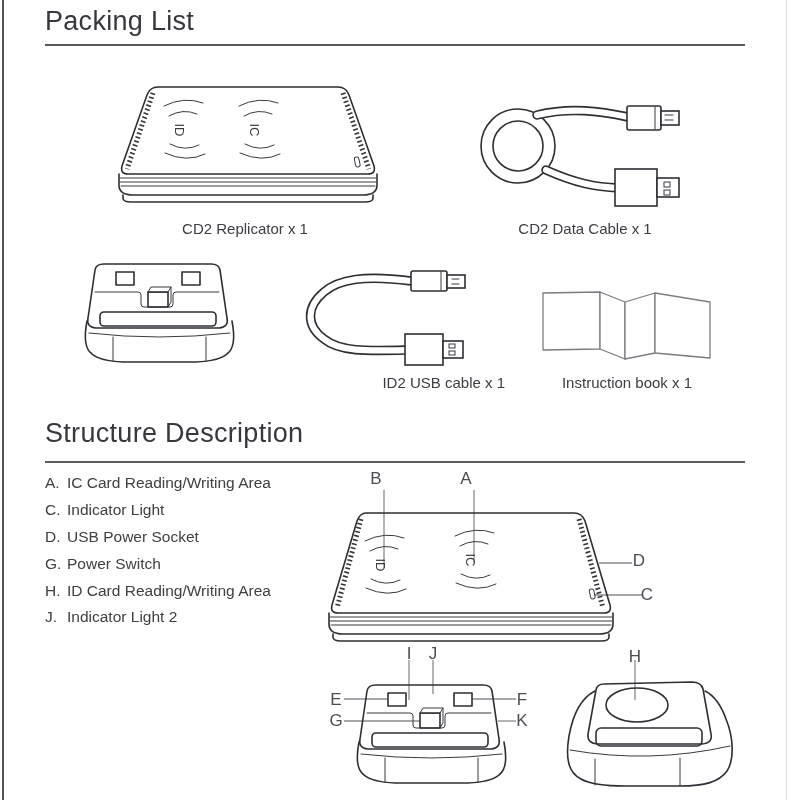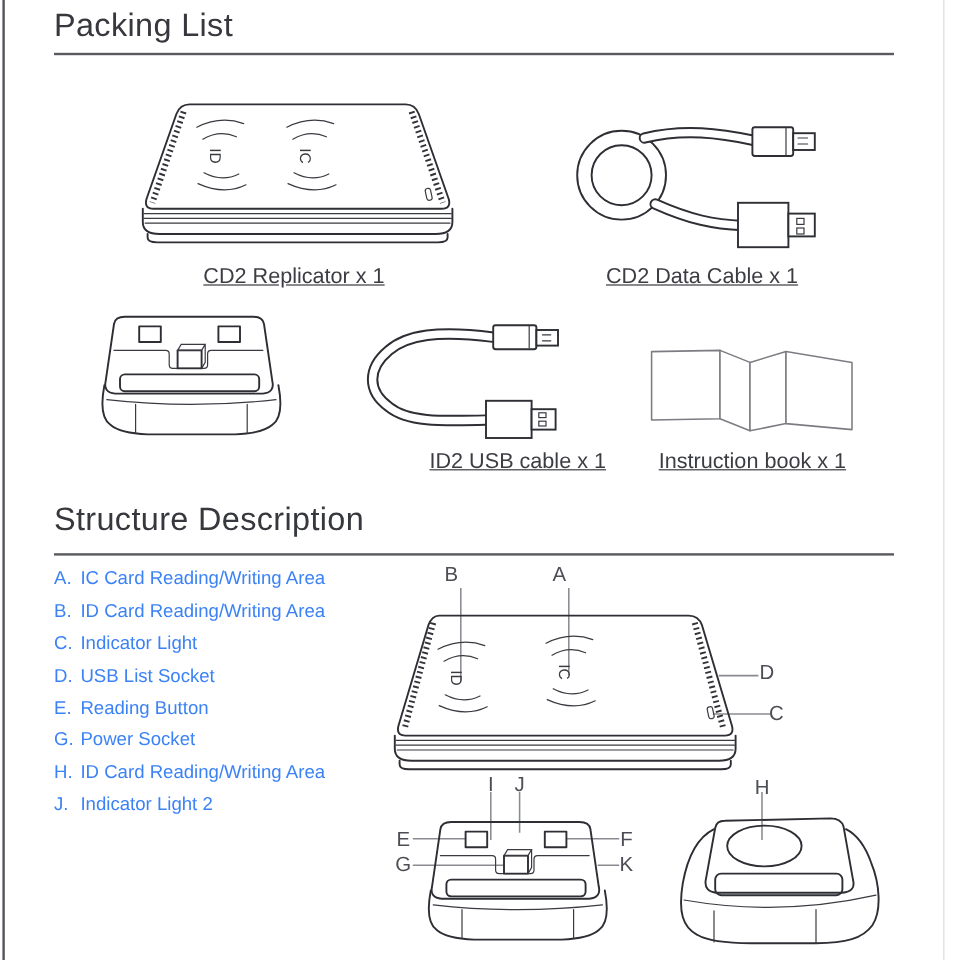--- a/index.html
+++ b/index.html
@@ -8,23 +8,23 @@
     font-family:"Liberation Sans","DejaVu Sans",sans-serif;color:#35363c;
   }
   .abs{position:absolute;}
   .vline-left{left:2px;top:0;width:2px;height:800px;background:#54555a;}
   .vline-right{left:786px;top:0;width:1px;height:800px;background:#dcdcdf;}
   .section-title{
     font-size:27px;letter-spacing:.3px;color:#37383e;font-weight:400;white-space:nowrap;
   }
   .title-rule{height:2px;background:#595a5f;width:700px;left:45px;}
   .item-label{
-    width:240px;text-align:center;font-size:18px;color:#3c3d43;white-space:nowrap;text-decoration:underline;
-  }
-  .legend{left:45px;top:470px;width:280px;font-size:15.5px;color:#3b82f6;}
+    width:240px;text-align:center;font-size:15px;color:#3c3d43;white-space:nowrap;
+  }
+  .legend{left:45px;top:470px;width:280px;font-size:15.5px;color:#404040;}
   .legend-row{height:26.9px;line-height:26.9px;white-space:nowrap;}
   .legend-key{display:inline-block;width:22px;}
   .callout-letter{
     font-size:17px;color:#4d4e55;width:20px;text-align:center;line-height:18px;
   }
   svg{display:block;}
   svg .ln{fill:none;stroke:#2e2f35;stroke-width:1.6;stroke-linecap:round;stroke-linejoin:round;}
   svg .thin{fill:none;stroke:#3a3b41;stroke-width:1;stroke-linecap:round;}
   svg .hatch{fill:none;stroke:#333439;stroke-width:5;stroke-dasharray:1.6 2.6;}
   svg .callout{fill:none;stroke:#8a8b90;stroke-width:1.3;}
@@ -130,25 +130,23 @@
     <path class="grayln" d="M 90 17 L 120 8 L 120 68 L 90 74 Z"></path>
     <path class="grayln" d="M 120 8 L 175 17 L 175 73 L 120 68 Z"></path>
   </svg>
   <div class="abs item-label" style="left:507px;top:374px;">Instruction book x 1</div>
 
   <div class="abs section-title" style="left:45px;top:418px;text-align:right;">Structure Description</div>
   <div class="abs title-rule" style="top:461px;"></div>
 
   <div class="abs legend">
     <div class="legend-row"><span class="legend-key">A.</span><span>IC Card Reading/Writing Area</span></div>
-    <div class="legend-row"><span class="legend-key">B.</span><span>ID Card Reading/Writing Area</span></div>
     <div class="legend-row"><span class="legend-key">C.</span><span>Indicator Light</span></div>
-    <div class="legend-row"><span class="legend-key">D.</span><span>USB List Socket</span></div>
-    <div class="legend-row"><span class="legend-key">E.</span><span>Reading Button</span></div>
-    <div class="legend-row"><span class="legend-key">G.</span><span>Power Socket</span></div>
+    <div class="legend-row"><span class="legend-key">D.</span><span>USB Power Socket</span></div>
+    <div class="legend-row"><span class="legend-key">G.</span><span>Power Switch</span></div>
     <div class="legend-row"><span class="legend-key">H.</span><span>ID Card Reading/Writing Area</span></div>
     <div class="legend-row"><span class="legend-key">J.</span><span>Indicator Light 2</span></div>
   </div>
 
   <svg class="abs" style="left:310px;top:468px;" width="390" height="175" viewBox="0 0 390 175">
     <path class="callout" d="M 74 22 L 74 100"></path>
     <path class="callout" d="M 164 22 L 164 95"></path>
     <path class="callout" d="M 289 95 L 322 95"></path>
     <path class="callout" d="M 284 127 L 332 127"></path>
     <path class="ln" d="M 56 45 L 264 45 Q 272 45 275 53 L 300 137 Q 302 145 294 145 L 28 145 Q 20 145 22 137 L 47 53 Q 50 45 56 45 Z"></path>

